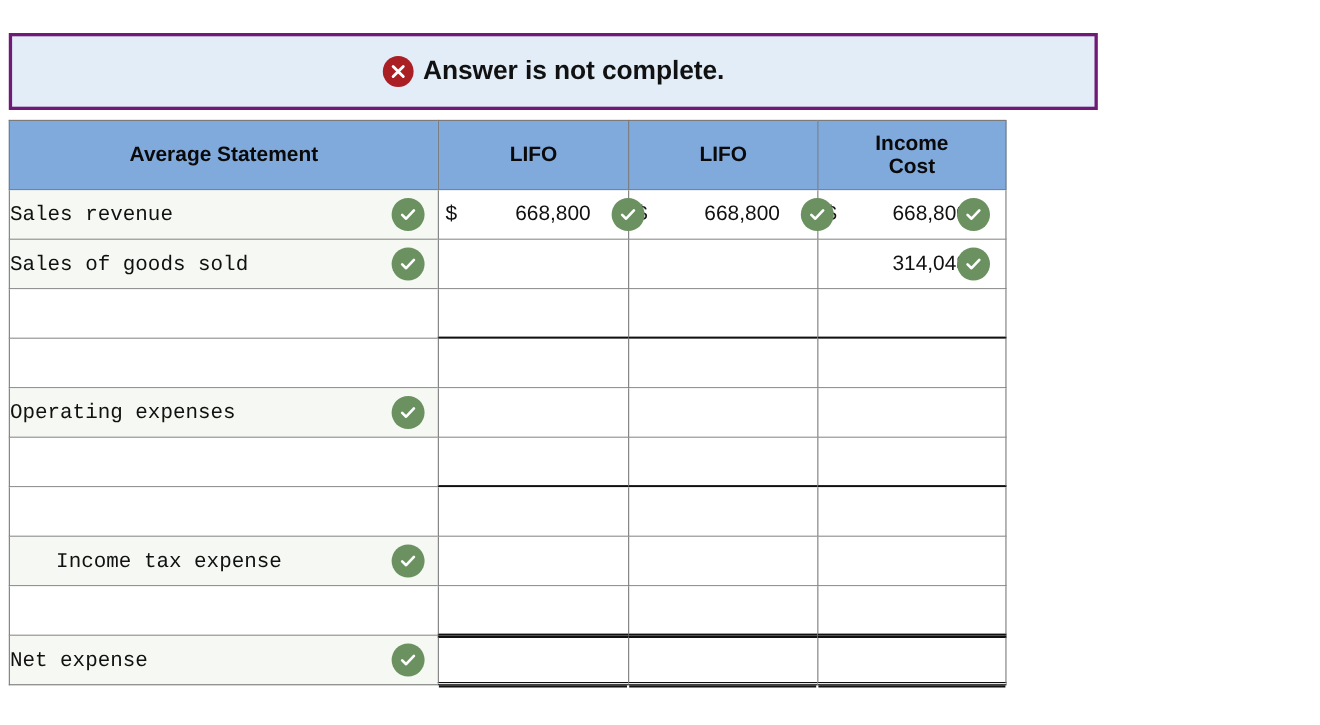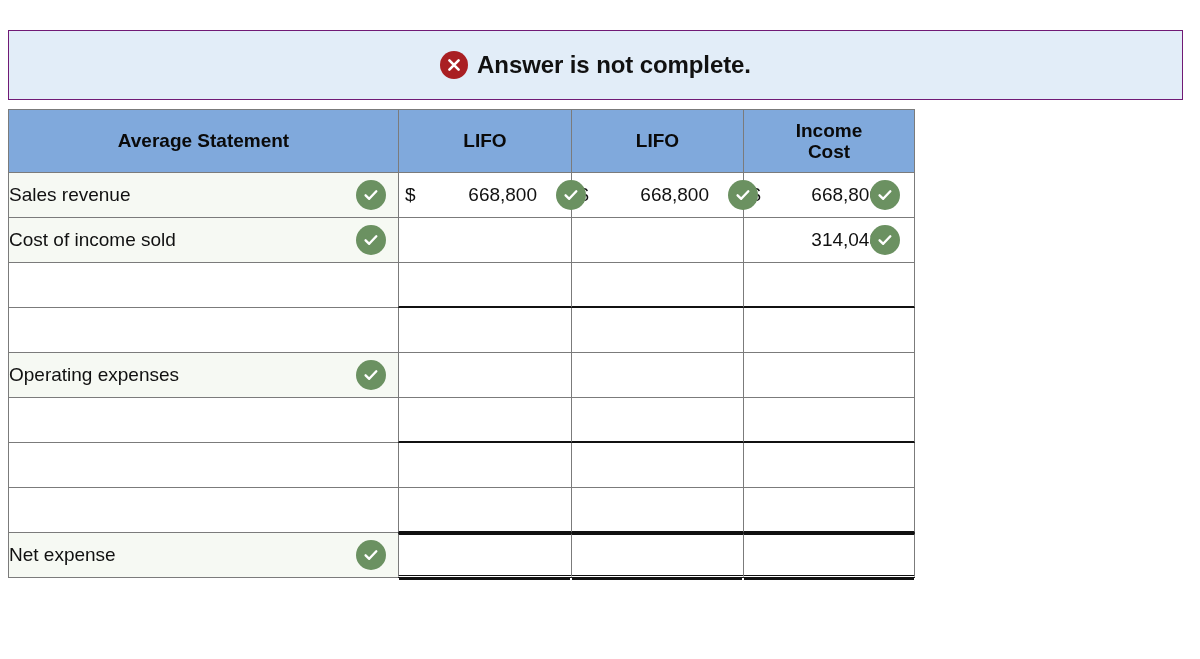--- a/index.html
+++ b/index.html
@@ -13,24 +13,24 @@
     font-family: "Liberation Sans", sans-serif;
     position: relative;
     overflow: hidden;
   }
 
   
   .alert-banner {
     position: absolute;
     left: 8px;
     top: 30px;
-    width: 1175px;
+    width: 990px;
     height: 70px;
     background: #e2edf8;
-    border: 1px solid #701a75;
+    border: 3px solid #701a75;
     box-sizing: border-box;
     display: flex;
     align-items: center;
     justify-content: center;
   }
   .alert-inner {
     display: flex;
     align-items: center;
     gap: 9px;
   }
@@ -102,20 +102,21 @@
     background: #ffffff;
     position: relative;
   }
   tbody td.last { border-right: 1px solid #7b7b7b; }
 
   td.label-cell {
     background: #f6f9f3;
     padding-left: 14px;
     padding-right: 46px;
     white-space: nowrap;
+    font-family: Liberation Mono, monospace;
   }
   td.label-cell.blank { background: #ffffff; }
   td.label-cell.indent { padding-left: 42px; }
 
   td.num-cell {
     text-align: right;
     padding-right: 10px;
     white-space: nowrap;
     font-size: 19px;
   }
@@ -204,21 +205,21 @@
                 <path d="M3.6 9.3 L7.2 12.8 L14.3 5.3" stroke="#ffffff" stroke-width="2.4" fill="none" stroke-linecap="round" stroke-linejoin="round"></path>
               </svg>
             </span></td>
           <td class="num-cell has-mark last"><span class="cur">$</span><span>668,800</span><span class="check">
               <svg width="18" height="18" viewBox="0 0 18 18" aria-hidden="true">
                 <path d="M3.6 9.3 L7.2 12.8 L14.3 5.3" stroke="#ffffff" stroke-width="2.4" fill="none" stroke-linecap="round" stroke-linejoin="round"></path>
               </svg>
             </span></td>
         </tr>
         <tr>
-          <td class="label-cell"><span>Cost of income sold</span><span class="check">
+          <td class="label-cell"><span>Sales of goods sold</span><span class="check">
               <svg width="18" height="18" viewBox="0 0 18 18" aria-hidden="true">
                 <path d="M3.6 9.3 L7.2 12.8 L14.3 5.3" stroke="#ffffff" stroke-width="2.4" fill="none" stroke-linecap="round" stroke-linejoin="round"></path>
               </svg>
             </span></td>
           <td class="num-cell"><span></span></td>
           <td class="num-cell"><span></span></td>
           <td class="num-cell has-mark last"><span>314,048</span><span class="check">
               <svg width="18" height="18" viewBox="0 0 18 18" aria-hidden="true">
                 <path d="M3.6 9.3 L7.2 12.8 L14.3 5.3" stroke="#ffffff" stroke-width="2.4" fill="none" stroke-linecap="round" stroke-linejoin="round"></path>
               </svg>
@@ -247,20 +248,30 @@
           <td class="num-cell last"><span></span></td>
         </tr>
         <tr class="rule-under">
           <td class="label-cell blank"><span></span></td>
           <td class="num-cell"><span></span></td>
           <td class="num-cell"><span></span></td>
           <td class="num-cell last"><span></span></td>
         </tr>
         <tr>
           <td class="label-cell blank"><span></span></td>
+          <td class="num-cell"><span></span></td>
+          <td class="num-cell"><span></span></td>
+          <td class="num-cell last"><span></span></td>
+        </tr>
+        <tr>
+          <td class="label-cell indent"><span>Income tax expense</span><span class="check">
+              <svg width="18" height="18" viewBox="0 0 18 18" aria-hidden="true">
+                <path d="M3.6 9.3 L7.2 12.8 L14.3 5.3" stroke="#ffffff" stroke-width="2.4" fill="none" stroke-linecap="round" stroke-linejoin="round"></path>
+              </svg>
+            </span></td>
           <td class="num-cell"><span></span></td>
           <td class="num-cell"><span></span></td>
           <td class="num-cell last"><span></span></td>
         </tr>
         <tr class="rule-under">
           <td class="label-cell blank"><span></span></td>
           <td class="num-cell"><span></span></td>
           <td class="num-cell"><span></span></td>
           <td class="num-cell last"><span></span></td>
         </tr>

